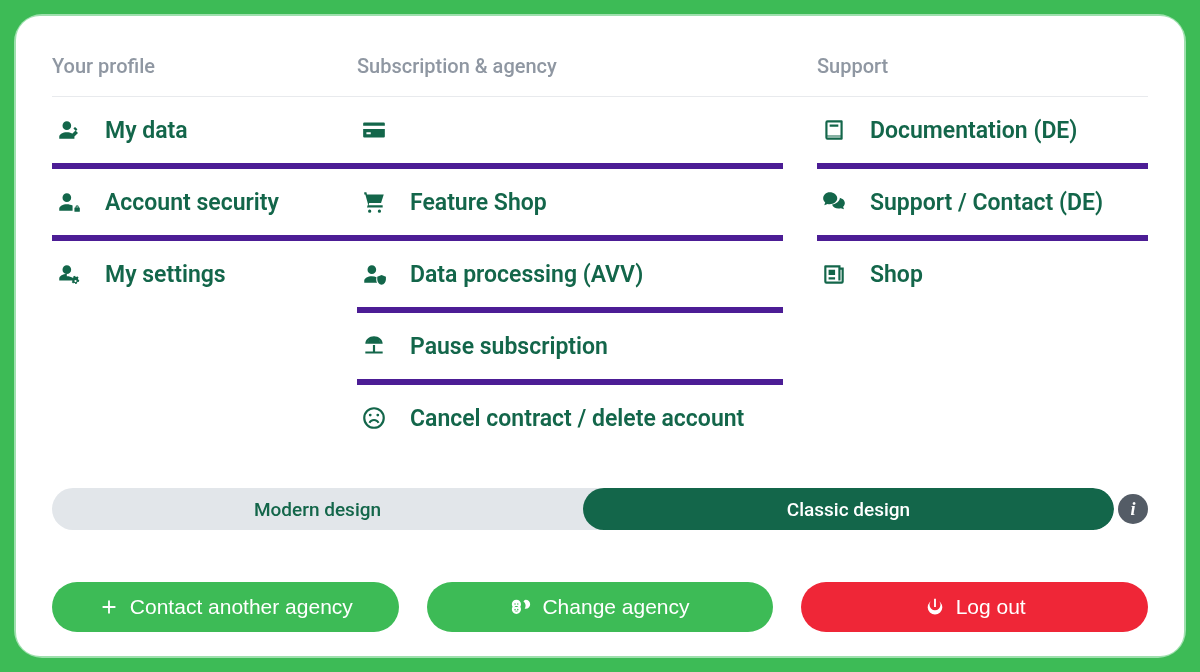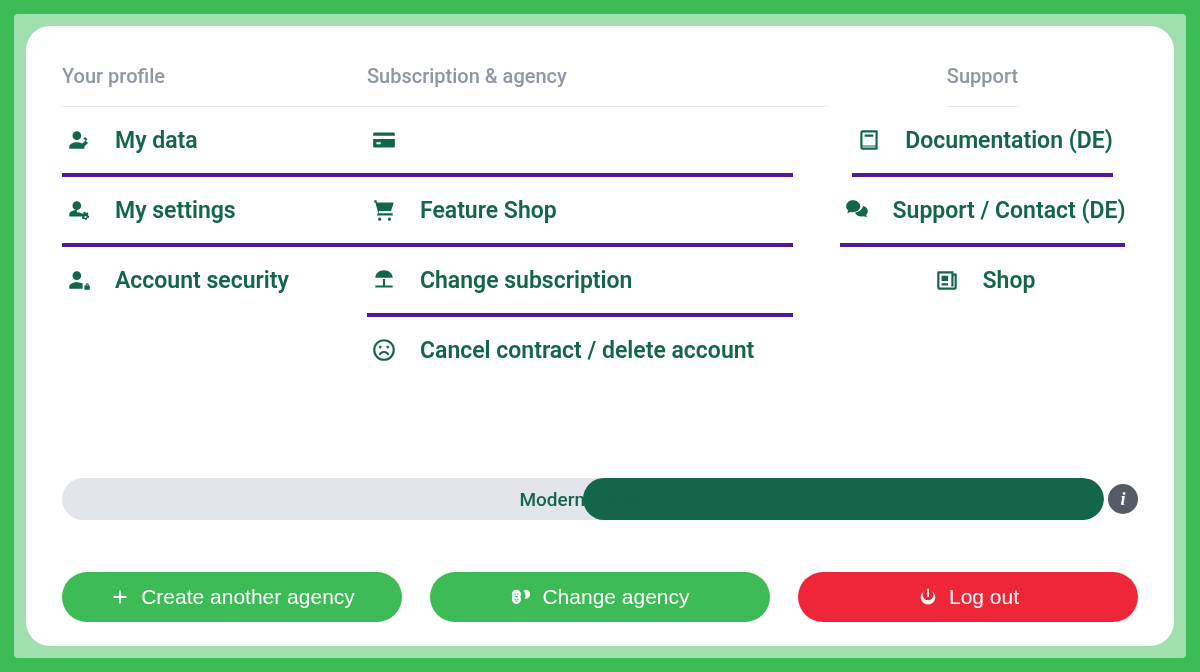--- a/index.html
+++ b/index.html
@@ -6,22 +6,22 @@
     body {
       background: #3dbb56;
       font-family: -apple-system, BlinkMacSystemFont, "Segoe UI", Roboto, sans-serif;
       width: 1200px;
       height: 672px;
       overflow: hidden;
       padding: 14px;
     }
     .card-outer {
       background: #9fe0ae;
-      border-radius: 4px;
-      padding: 12px;
+      border-radius: 28px;
+      padding: 2px;
       height: 100%;
     }
     .card {
       background: #fff;
       border-radius: 24px;
       height: 100%;
       padding: 30px 36px 24px 36px;
       display: flex;
       flex-direction: column;
     }
@@ -29,34 +29,34 @@
       display: flex;
       gap: 0;
       flex: 1;
     }
     .col {
       display: flex;
       flex-direction: column;
     }
     .col-1 { width: 305px; }
     .col-2 { width: 460px; }
-    .col-3 { flex: 1; align-items: center; }
+    .col-3 { flex: 1; }
     .col-heading {
       color: #8f97a2;
       font-size: 20px;
       font-weight: 500;
       padding: 8px 0 18px 0;
       border-bottom: 1px solid #e8eaed;
     }
     .menu-item {
       display: flex;
       align-items: center;
       gap: 22px;
       padding: 19px 0 19px 3px;
-      border-bottom: 4px solid #4c1d95;
+      border-bottom: 6px solid #4c1d95;
       cursor: pointer;
     }
     .col-2 .menu-item { margin-right: 34px; }
     .col-1 .menu-item { margin-right: 0; }
     .menu-item:last-child { border-bottom: none; }
     .menu-label {
       color: #13664a;
       font-size: 23px;
       font-weight: 600;
     }
@@ -157,33 +157,33 @@
             <svg viewBox="0 0 24 24">
                 <path d="M10 4a4 4 0 1 1 0 8 4 4 0 0 1 0-8zm0 10c3.6 0 7 1.8 7 4v2H3v-2c0-2.2 3.4-4 7-4zm9.5-2.9l-1.6-1.6c-.2-.2-.5-.2-.7 0l-1.1 1.1 2.3 2.3 1.1-1.1c.2-.2.2-.5 0-.7zM14 16.4l4-4 2.3 2.3-4 4-2.6.3.3-2.6z"></path>
               </svg>
           </span>
           <span class="menu-label">My data</span>
         </div>
 
         <div class="menu-item">
           <span class="icon">
             <svg viewBox="0 0 24 24">
+                <path d="M10 4a4 4 0 1 1 0 8 4 4 0 0 1 0-8zm0 10c2 0 3.9.5 5.3 1.3V20H3v-2c0-2.2 3.4-4 7-4zm9.5 1a1.5 1.5 0 0 1 1.5 1.5V17h.5a.5.5 0 0 1 .5.5v3a.5.5 0 0 1-.5.5h-4a.5.5 0 0 1-.5-.5v-3a.5.5 0 0 1 .5-.5h.5v-.5A1.5 1.5 0 0 1 19.5 15zm0 1a.5.5 0 0 0-.5.5V17h1v-.5a.5.5 0 0 0-.5-.5z"></path>
+              </svg>
+          </span>
+          <span class="menu-label">Account security</span>
+        </div>
+
+        <div class="menu-item">
+          <span class="icon">
+            <svg viewBox="0 0 24 24">
                 <path d="M10 4a4 4 0 1 1 0 8 4 4 0 0 1 0-8zm0 10c2.1 0 4.1.6 5.5 1.5-.3.6-.5 1.3-.5 2 0 .2 0 .3 0 .5H3v-2c0-2.2 3.4-4 7-4zm10.6 3.3l.9.3-.5 1.8-.9-.3c-.2.3-.5.5-.8.7l.2 1-1.8.4-.2-1c-.3 0-.7-.1-1-.2l-.7.7-1.3-1.3.7-.7c-.1-.3-.2-.7-.2-1l-1-.2.4-1.8 1 .2c.2-.3.4-.6.7-.8l-.3-.9 1.8-.5.3.9c.3 0 .7.1 1 .2l.7-.7 1.3 1.3-.7.7c.1.3.2.7.3 1zm-2.6.2a1 1 0 1 0 0 2 1 1 0 0 0 0-2z"></path>
               </svg>
           </span>
           <span class="menu-label">My settings</span>
-        </div>
-
-        <div class="menu-item">
-          <span class="icon">
-            <svg viewBox="0 0 24 24">
-                <path d="M10 4a4 4 0 1 1 0 8 4 4 0 0 1 0-8zm0 10c2 0 3.9.5 5.3 1.3V20H3v-2c0-2.2 3.4-4 7-4zm9.5 1a1.5 1.5 0 0 1 1.5 1.5V17h.5a.5.5 0 0 1 .5.5v3a.5.5 0 0 1-.5.5h-4a.5.5 0 0 1-.5-.5v-3a.5.5 0 0 1 .5-.5h.5v-.5A1.5 1.5 0 0 1 19.5 15zm0 1a.5.5 0 0 0-.5.5V17h1v-.5a.5.5 0 0 0-.5-.5z"></path>
-              </svg>
-          </span>
-          <span class="menu-label">Account security</span>
         </div>
       </div>
 
       <div class="col col-2">
         <div class="col-heading">Subscription &amp; agency</div>
 
         <div class="menu-item">
           <span class="icon">
             <svg viewBox="0 0 24 24">
                 <path d="M3 5h18a1 1 0 0 1 1 1v2H2V6a1 1 0 0 1 1-1zm-1 6h20v7a1 1 0 0 1-1 1H3a1 1 0 0 1-1-1v-7zm3 3v2h4v-2H5z"></path>
@@ -193,28 +193,36 @@
 
         <div class="menu-item">
           <span class="icon">
             <svg viewBox="0 0 24 24">
                 <path d="M3 3h2l.5 2H21l-2.5 8H7.5L7 15h13v2H5.5l1-3L4 5H3V3zm5 16a1.5 1.5 0 1 1 0 3 1.5 1.5 0 0 1 0-3zm9 0a1.5 1.5 0 1 1 0 3 1.5 1.5 0 0 1 0-3z"></path>
               </svg>
           </span>
           <span class="menu-label">Feature Shop</span>
         </div>
 
+        <div class="menu-item">
+          <span class="icon">
+            <svg viewBox="0 0 24 24">
+                <path d="M10 4a4 4 0 1 1 0 8 4 4 0 0 1 0-8zm0 10c1.6 0 3.1.3 4.3.9l-.3 2.1c0 1.1.3 2.1.8 3H3v-2c0-2.2 3.4-4 7-4zm9-1l4 1.5V17c0 2.3-1.7 4.4-4 5-2.3-.6-4-2.7-4-5v-2.5L19 13z"></path>
+              </svg>
+          </span>
+          <span class="menu-label">Data processing (AVV)</span>
+        </div>
 
         <div class="menu-item">
           <span class="icon">
             <svg viewBox="0 0 24 24">
                 <path d="M12 3c4.4 0 8 3.1 8 7H4c0-3.9 3.6-7 8-7zm-1 8h2v6h7v2H4v-2h7v-6zM6 10c0-1.5 1-3.3 2.5-4.4C7 6.6 6 8.2 6 10zm12 0c0-1.8-1-3.4-2.5-4.4C17 6.7 18 8.5 18 10z"></path>
               </svg>
           </span>
-          <span class="menu-label">Change subscription</span>
+          <span class="menu-label">Pause subscription</span>
         </div>
 
         <div class="menu-item">
           <span class="icon">
             <svg viewBox="0 0 24 24">
                 <path d="M12 2a10 10 0 1 0 0 20 10 10 0 0 0 0-20zm0 2a8 8 0 1 1 0 16 8 8 0 0 1 0-16zM8.5 8a1.3 1.3 0 1 1 0 2.6A1.3 1.3 0 0 1 8.5 8zm7 0a1.3 1.3 0 1 1 0 2.6A1.3 1.3 0 0 1 15.5 8zM12 13c2.3 0 4.3 1.3 5 3.2l-1.8.6c-.4-1.1-1.7-2-3.2-2s-2.8.9-3.2 2l-1.8-.6C7.7 14.3 9.7 13 12 13z"></path>
               </svg>
           </span>
           <span class="menu-label">Cancel contract / delete account</span>
         </div>
@@ -250,30 +258,31 @@
           <span class="menu-label">Shop</span>
         </div>
       </div>
 
     </div>
 
     <div class="toggle-row">
       <div class="toggle">
         <div class="toggle-slider"></div>
         <div class="toggle-opt inactive">Modern design</div>
+        <div class="toggle-opt active">Classic design</div>
       </div>
       <div class="info-badge">i</div>
     </div>
 
     <div class="buttons">
       <button class="btn btn-green">
         <svg viewBox="0 0 24 24">
             <path d="M11 5h2v6h6v2h-6v6h-2v-6H5v-2h6V5z"></path>
           </svg>
-        <span>Create another agency</span>
+        <span>Contact another agency</span>
       </button>
       <button class="btn btn-green">
         <svg viewBox="0 0 24 24">
             <path d="M7 4c2.8 0 5 2.2 5 5 0 1-.3 1.9-.8 2.7.5.8.8 1.7.8 2.8 0 2.8-2.2 5-5 5s-5-2.2-5-5c0-1.1.3-2 .8-2.8C2.3 10.9 2 10 2 9c0-2.8 2.2-5 5-5zm10 0c2.8 0 5 2.2 5 5 0 2.8-2.2 5-5 5-.3 0-.7 0-1-.1.6-.9 1-2 1-3.2 0-1.9-.9-3.6-2.4-4.6C15.3 5 16.1 4 17 4zM5.5 8a.8.8 0 1 0 0 1.6A.8.8 0 0 0 5.5 8zm3 0a.8.8 0 1 0 0 1.6A.8.8 0 0 0 8.5 8zM7 11c-1 0-1.8.5-2.2 1.2.6-.1 1.3-.2 2.2-.2s1.6.1 2.2.2C8.8 11.5 8 11 7 11zm-1.5 3a.8.8 0 1 0 0 1.6.8.8 0 0 0 0-1.6zm3 0a.8.8 0 1 0 0 1.6.8.8 0 0 0 0-1.6zM7 17c1 0 1.8-.5 2.2-1.2-.6.1-1.3.2-2.2.2s-1.6-.1-2.2-.2C5.2 16.5 6 17 7 17z"></path>
           </svg>
         <span>Change agency</span>
       </button>
       <button class="btn btn-red">
         <svg viewBox="0 0 24 24">
             <path d="M11 3h2v9h-2V3zm5.6 2.6l1.4 1.4A8 8 0 1 1 6 7l1.4-1.4A6 6 0 1 0 16.6 5.6z"></path>

